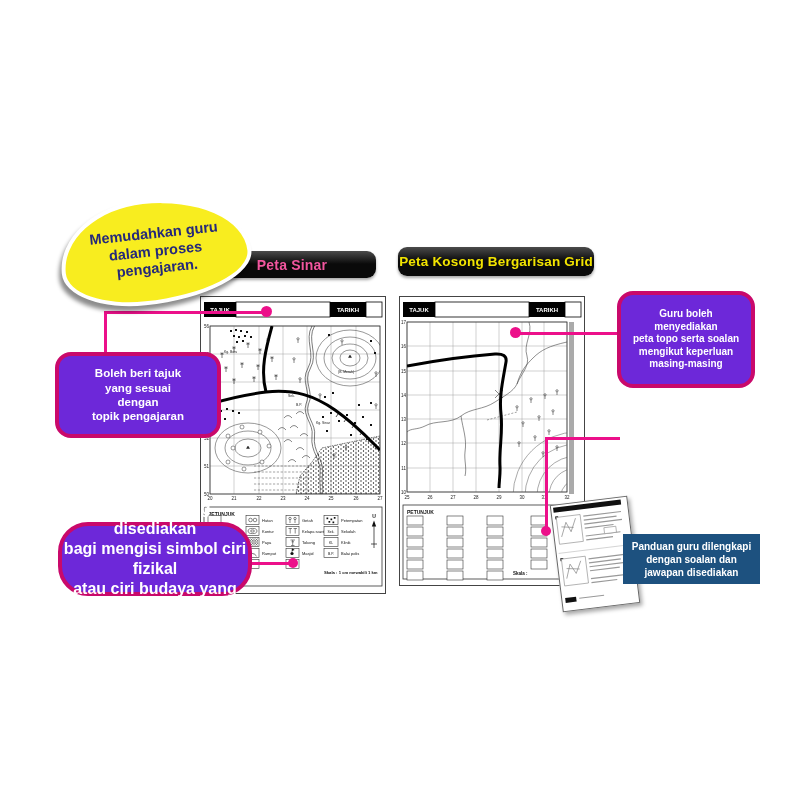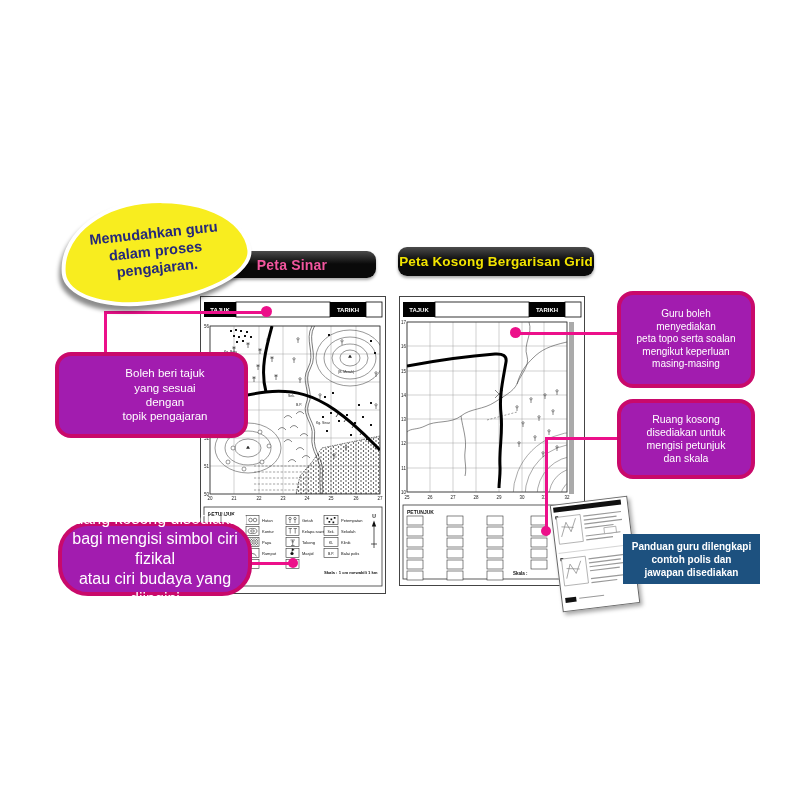--- a/index.html
+++ b/index.html
@@ -5,22 +5,22 @@
   html,body{margin:0;padding:0;background:#fff;}
   #canvas{position:relative;width:800px;height:800px;background:#fff;overflow:hidden;
           font-family:"Liberation Sans",sans-serif;}
   svg{font-family:"Liberation Sans",sans-serif;}
   .ws{position:absolute;z-index:1;}
   .map-header{position:absolute;z-index:3;background:linear-gradient(180deg,#4b4b4b 0%,#0a0a0a 48%);
       border-radius:9px;display:flex;align-items:center;justify-content:center;
       font-weight:bold;box-shadow:0 2px 3px rgba(0,0,0,.35);letter-spacing:.2px;}
   .hdr-pink{color:#f2569f;font-size:14px;}
   .hdr-yellow{color:#f2e400;font-size:13.5px;}
-  .bubble{position:absolute;z-index:4;background:#a21caf;border:4px solid #c9096b;border-radius:16px;
-      color:#fff;font-weight:normal;text-align:center;white-space:pre-line;
+  .bubble{position:absolute;z-index:4;background:#6d28d9;border:4px solid #c9096b;border-radius:16px;
+      color:#fff;font-weight:bold;text-align:center;white-space:pre-line;
       display:flex;align-items:center;justify-content:center;line-height:1.25;}
   .connector{position:absolute;z-index:2;background:#ec108a;}
   .dot{position:absolute;z-index:2;background:#ec108a;border-radius:50%;}
   .yellow-bubble{position:absolute;z-index:6;left:60px;top:199px;width:183px;height:97px;
       background:#f8ed1f;border:4px solid #fff;border-radius:46% 54% 58% 42% / 62% 58% 42% 38%;
       transform:rotate(-6deg);display:flex;flex-direction:column;align-items:center;justify-content:center;
       color:#25297a;font-weight:bold;font-size:14.5px;line-height:1.22;text-align:center;
       box-shadow:-3px 5px 4px rgba(0,0,0,.45);}
   .blue-box{position:absolute;z-index:6;left:623px;top:534px;width:137px;height:50px;background:#1d517f;
       color:#fff;font-weight:bold;font-size:10px;line-height:1.3;text-align:center;white-space:pre-line;
@@ -429,52 +429,48 @@
   <div class="connector" style="left:246px;top:562px;width:46px;height:2.5px;"></div>
   <div class="dot" style="left:288px;top:558px;width:10px;height:10px;"></div>
 
   <div class="connector" style="left:516px;top:332px;width:104px;height:2.5px;"></div>
   <div class="dot" style="left:510px;top:327px;width:11px;height:11px;"></div>
 
   <div class="connector" style="left:545px;top:437px;width:75px;height:2.5px;"></div>
   <div class="connector" style="left:545px;top:437px;width:2.5px;height:94px;"></div>
   <div class="dot" style="left:541px;top:526px;width:10px;height:10px;"></div>
 
-  <div class="bubble" style="left:55px;top:352px;width:158px;height:78px;font-size:11.5px;padding-left:27px;">Boleh beri tajuk
+  <div class="bubble" style="left:55px;top:352px;width:158px;height:78px;font-size:11.5px;">Boleh beri tajuk
 yang sesuai
 dengan
 topik pengajaran</div>
   <div class="bubble" style="left:58px;top:522px;width:186px;height:66px;font-size:16px;border-radius:30px;">Ruang kosong disediakan
 bagi mengisi simbol ciri fizikal
 atau ciri budaya yang diingini</div>
   <div class="bubble" style="left:617px;top:291px;width:130px;height:89px;font-size:10px;">Guru boleh
 menyediakan
 peta topo serta soalan
 mengikut keperluan
 masing-masing</div>
-  <div class="bubble" style="left:617px;top:399px;width:130px;height:72px;font-size:10.5px;">Ruang kosong
-disediakan untuk
-mengisi petunjuk
-dan skala</div>
 
   <div class="tilted-page">
     <svg width="74" height="104" viewBox="0 0 74 104">
       <rect x="2" y="2" width="68" height="5" fill="#111"></rect>
       <rect x="3" y="11" width="3" height="3" fill="#111"></rect>
       <rect x="4" y="12" width="24" height="27" fill="#fff" stroke="#999" stroke-width="0.7"></rect>
       <path d="M7 32 L13 18 L17 28 L23 15 M8 22 L20 24" stroke="#888" stroke-width="0.7" fill="none"></path>
       <path d="M31 14H69 M31 18H64 M31 22H69 M31 26H60 M31 34H66 M31 38H58" stroke="#999" stroke-width="1.2"></path>
       <rect x="50" y="28" width="12" height="6" fill="#fff" stroke="#999" stroke-width="0.7"></rect>
       <path d="M2 48H72" stroke="#bbb" stroke-width="0.6"></path>
       <rect x="3" y="53" width="3" height="3" fill="#111"></rect>
       <rect x="4" y="54" width="24" height="27" fill="#fff" stroke="#999" stroke-width="0.7"></rect>
       <path d="M7 74 L12 60 L17 70 L23 58 M8 64 L21 66" stroke="#888" stroke-width="0.7" fill="none"></path>
       <path d="M31 57H69 M31 61H63 M31 65H69 M31 69H61 M31 77H65 M31 81H57" stroke="#999" stroke-width="1.2"></path>
       <rect x="3" y="93" width="11" height="5" fill="#111"></rect>
       <path d="M17 95H42" stroke="#999" stroke-width="1"></path>
     </svg>
   </div>
 
   <div class="blue-box">Panduan guru dilengkapi
-contoh polis dan
+dengan soalan dan
 jawapan disediakan</div>
 
 </div>
 
 </body></html>

